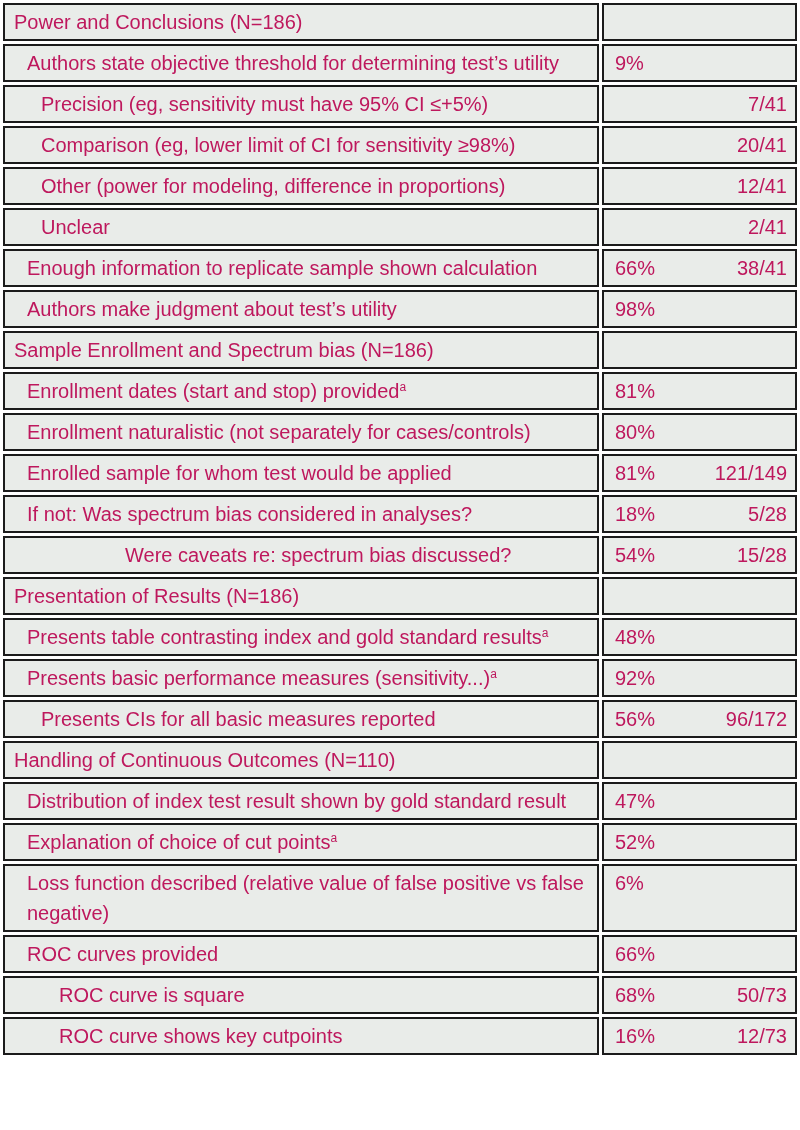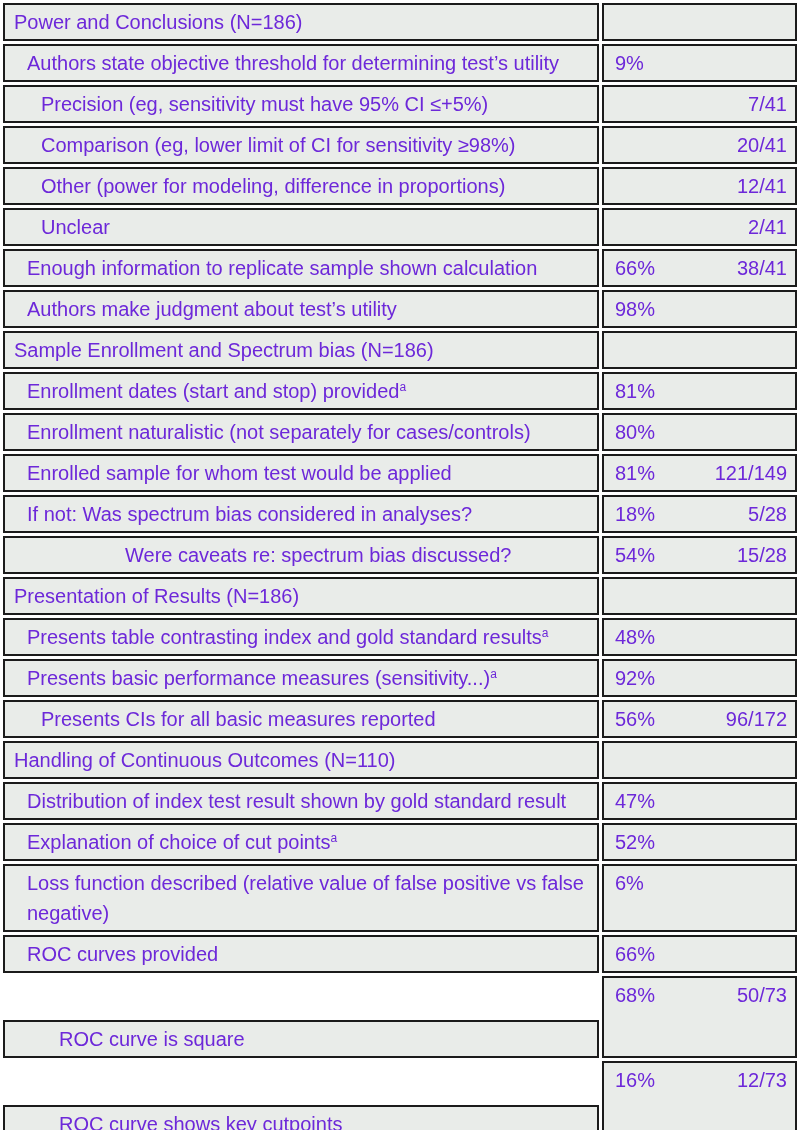--- a/index.html
+++ b/index.html
@@ -27,21 +27,21 @@
 
   .row {
     display: flex;
     gap: 3px;
     width: 100%;
   }
 
   .cell {
     border: 2px solid #1b1b1b;
     background: #e9ece9;
-    color: #6d28d9;
+    color: #be185d;
     font-size: 20px;
     line-height: 30px;
     min-height: 36px;
     padding-top: 2px;
     padding-bottom: 2px;
   }
 
   .label-cell {
     flex: 1 1 auto;
     padding-right: 10px;
@@ -52,21 +52,21 @@
     display: flex;
     justify-content: space-between;
     padding-left: 11px;
     padding-right: 8px;
   }
 
   
   .indent-section .label-cell { padding-left: 9px;  }
   .indent-item    .label-cell { padding-left: 22px; }
   .indent-sub     .label-cell { padding-left: 36px; }
-  .indent-sub2    .label-cell { padding-left: 54px; margin-top: 44px; }
+  .indent-sub2    .label-cell { padding-left: 54px; }
   .indent-deep    .label-cell { padding-left: 120px; }
 
   sup.fnote {
     font-size: 12px;
     line-height: 0;
     vertical-align: 7px;
   }
   sup.fnote:empty { display: none; }
 
   .pct  { text-align: left;  }

